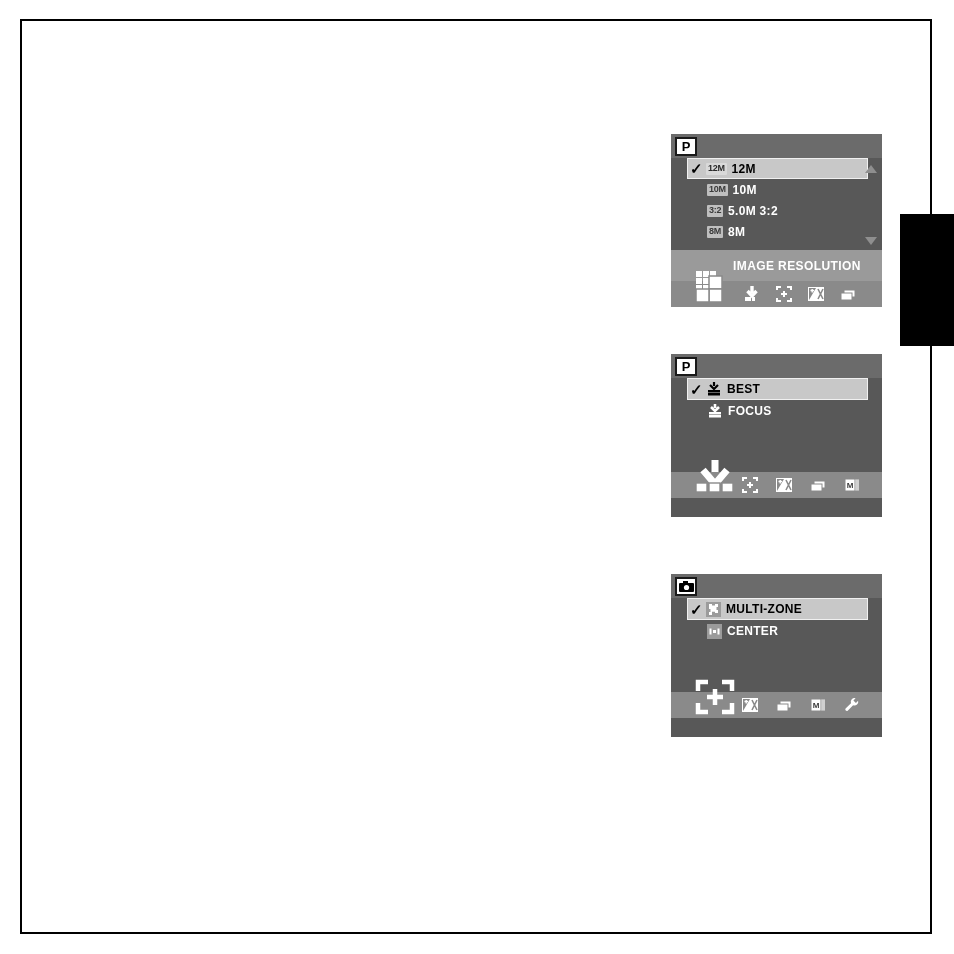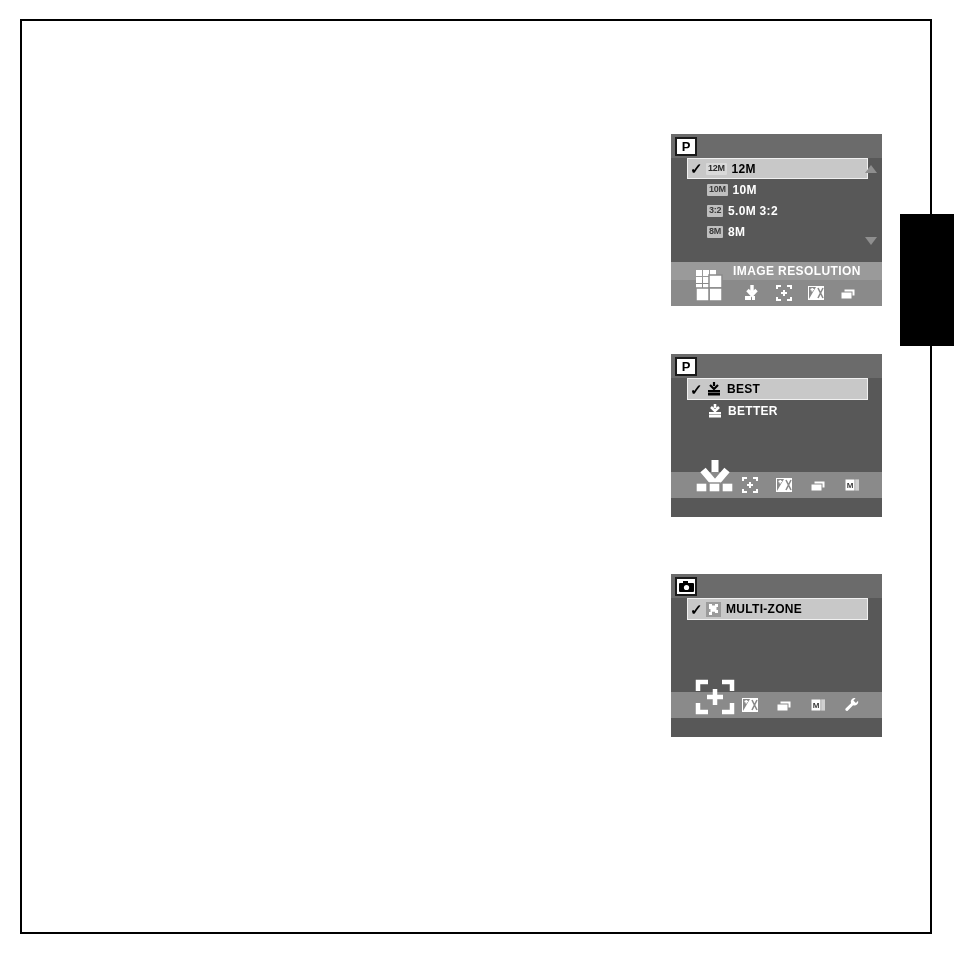--- a/index.html
+++ b/index.html
@@ -152,25 +152,24 @@
     width: 0; height: 0;
     border-left: 6px solid transparent;
     border-right: 6px solid transparent;
   }
   .scroll-arrow.up   { top: 7px;  border-bottom: 8px solid #8f8f8f; }
   .scroll-arrow.down { bottom: 5px; border-top: 8px solid #8f8f8f; }
 
   
   .lcd-titlebar {
     position: relative;
-    height: 18px;
+    height: 31px;
     background: #9a9a9a;
     display: flex;
     align-items: center;
-    margin-top: 12px;
   }
   .lcd-title {
     margin-left: 62px;
     font-size: 12px;
     font-weight: bold;
     color: #ffffff;
     letter-spacing: 0.4px;
     line-height: 1;
   }
 
@@ -332,21 +331,21 @@
 
     <div class="opt-row">
       <span class="opt-check"></span>
       <span class="opt-icon">
         <svg width="16" height="16" viewBox="0 0 16 16">
           <path d="M8 1 L8 5 M4 4 L8 8 L12 4" stroke="#ffffff" stroke-width="2.6" fill="none"></path>
           <rect x="2" y="9" width="12" height="2.5" fill="#ffffff"></rect>
           <rect x="2" y="12" width="12" height="2.5" fill="#ffffff"></rect>
         </svg>
       </span>
-      <span class="opt-label">BETTER</span>
+      <span class="opt-label">FOCUS</span>
     </div>
 
   </div>
 
 
   <div class="lcd-toolbar">
     <div class="tool-active">
       <svg width="42" height="38" viewBox="0 0 42 38">
         <path d="M21 2 L21 14 M9 12 L21 26 L33 12" stroke="#ffffff" stroke-width="7" fill="none" stroke-linejoin="miter"></path>
         <rect x="2" y="25" width="11" height="9" fill="#ffffff" stroke="#8a8a8a" stroke-width="1.4"></rect>
@@ -406,20 +405,32 @@
       <span class="opt-icon">
         <svg width="15" height="15" viewBox="0 0 15 15">
           <rect x="0" y="0" width="15" height="15" fill="#9b9b9b"></rect>
           <path d="M3 2 h3 v1.5 h3 V2 h3 v3 h-1.5 v3 h1.5 v3 h-3 v-1.5 h-3 V13 h-3 v-3 h1.5 V7 H3 Z" fill="#ffffff"></path>
           <rect x="5.5" y="5.5" width="4" height="4" fill="#ffffff"></rect>
         </svg>
       </span>
       <span class="opt-label">MULTI-ZONE</span>
     </div>
 
+    <div class="opt-row">
+      <span class="opt-check"></span>
+      <span class="opt-icon">
+        <svg width="15" height="15" viewBox="0 0 15 15">
+          <rect x="0" y="0" width="15" height="15" fill="#9b9b9b"></rect>
+          <rect x="2.5" y="4.5" width="2" height="6" fill="#ffffff"></rect>
+          <rect x="10.5" y="4.5" width="2" height="6" fill="#ffffff"></rect>
+          <rect x="6" y="6" width="3" height="3" fill="#ffffff"></rect>
+        </svg>
+      </span>
+      <span class="opt-label">CENTER</span>
+    </div>
   </div>
 
 
   <div class="lcd-toolbar">
     <div class="tool-active">
       <svg width="42" height="38" viewBox="0 0 42 38">
         <path d="M4 13 L4 4 L14 4 M28 4 L38 4 L38 13 M38 25 L38 34 L28 34 M14 34 L4 34 L4 25" stroke="#ffffff" stroke-width="4.5" fill="none"></path>
         <path d="M21 11 L21 27 M13 19 L29 19" stroke="#ffffff" stroke-width="4.5"></path>
       </svg>
     </div>

